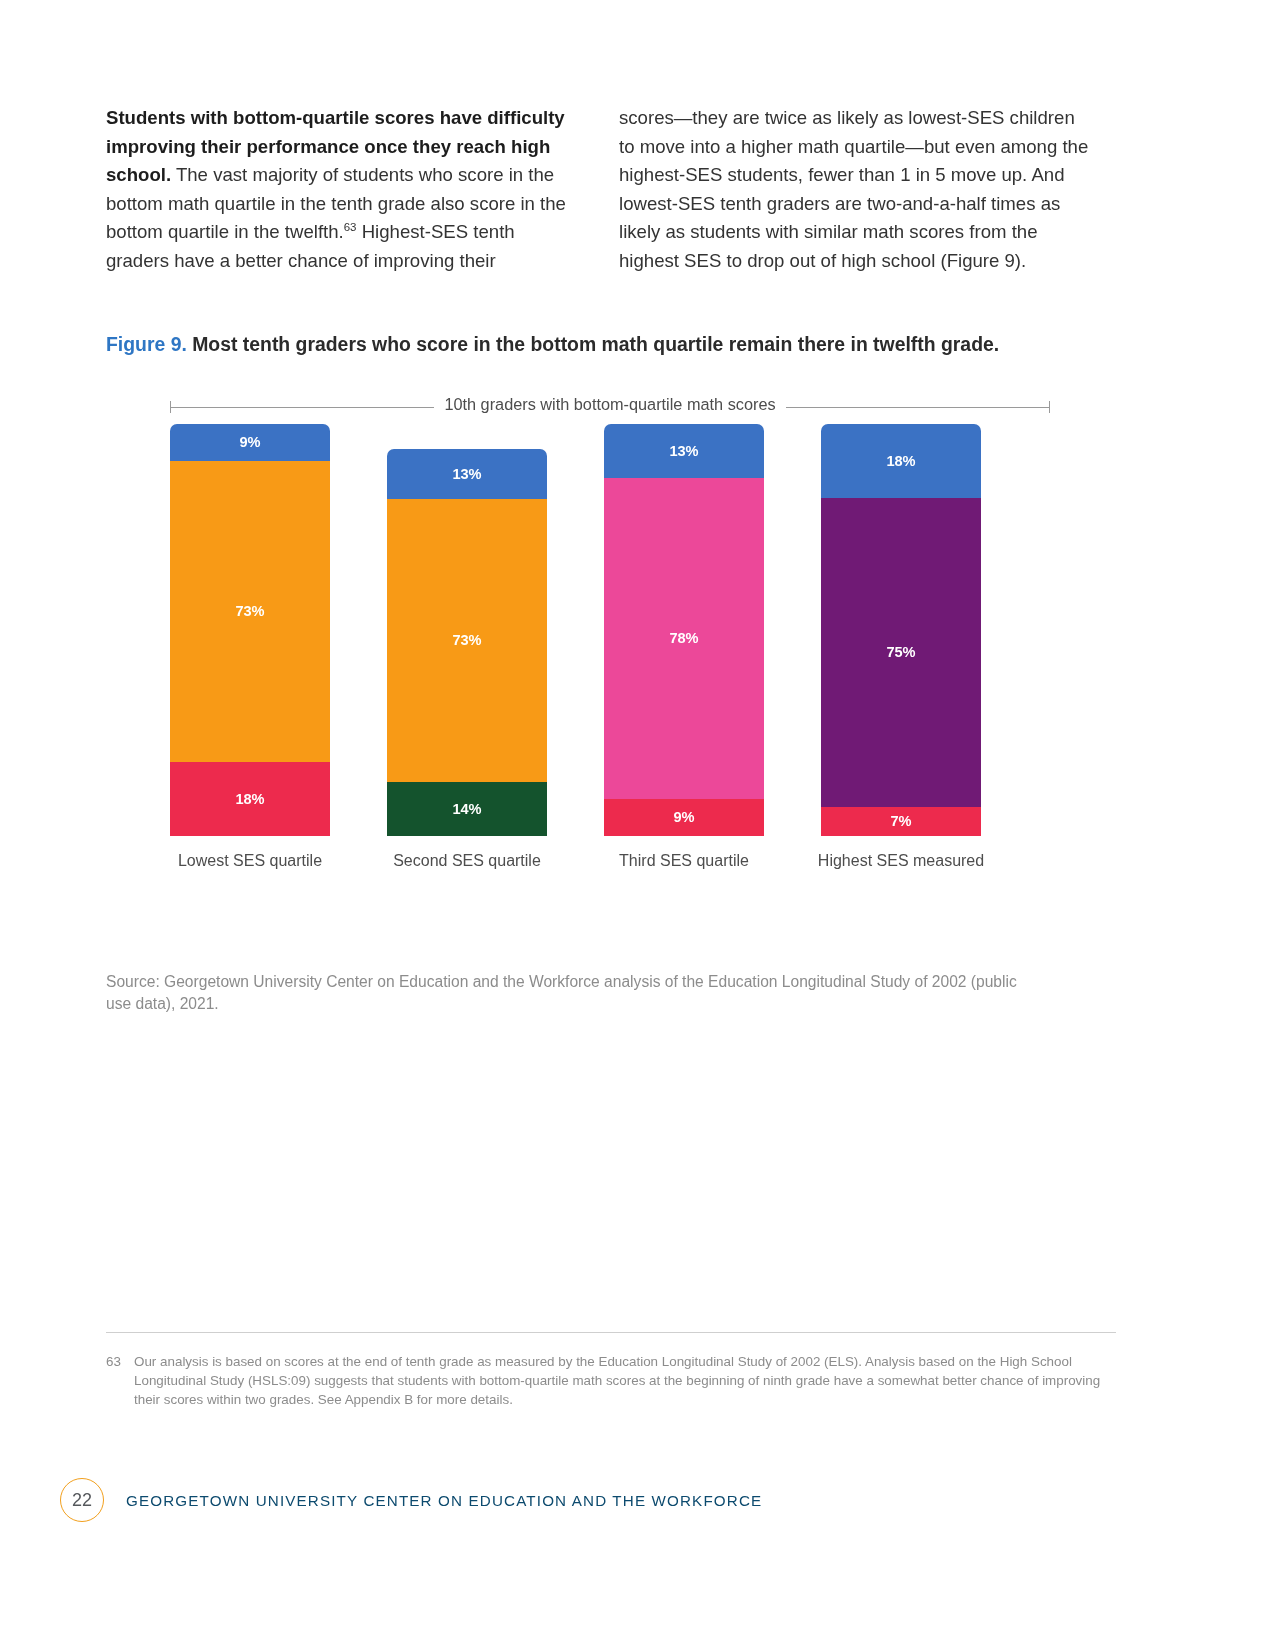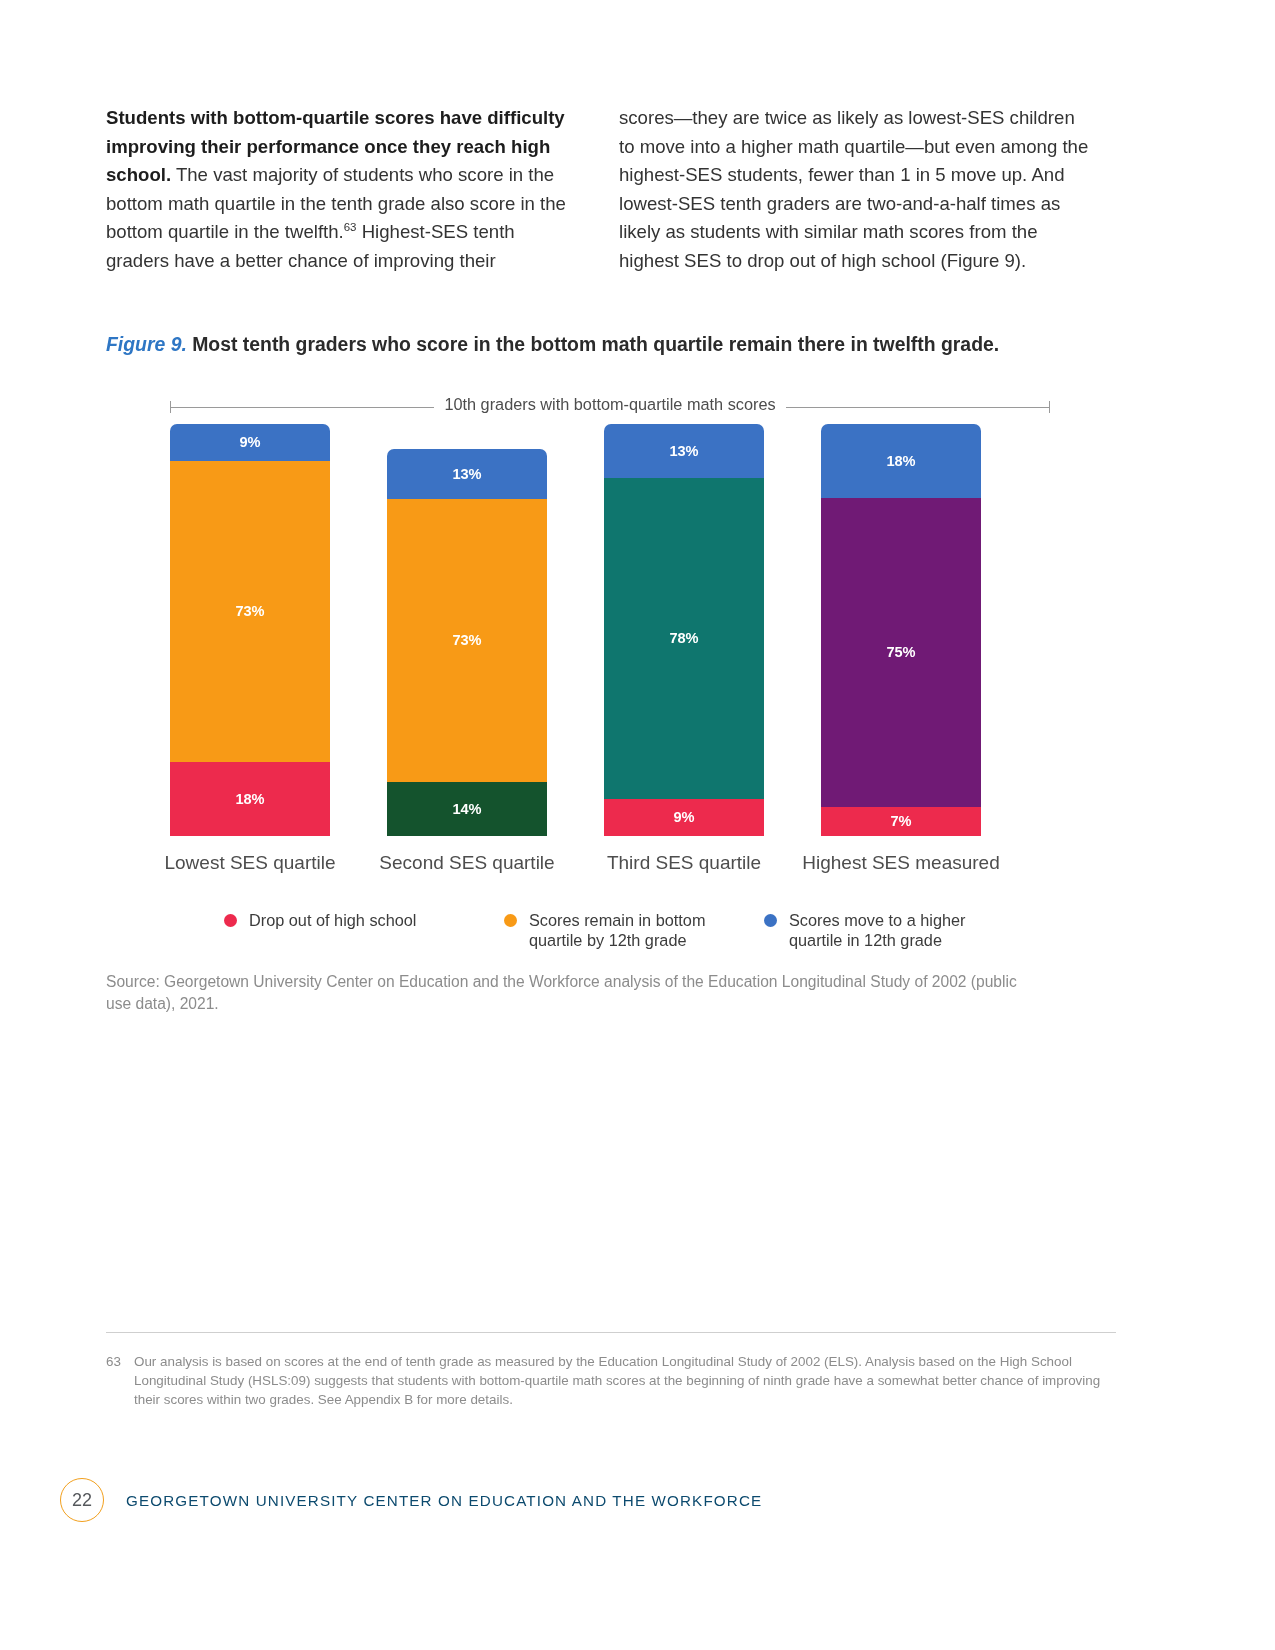--- a/index.html
+++ b/index.html
@@ -53,21 +53,20 @@
     left: 106px;
     top: 331px;
     width: 990px;
     font-size: 19.4px;
     line-height: 26px;
     color: #2b2b2b;
     font-weight: bold;
   }
   .fig-caption .fig-label {
     color: #2e76c4;
-    font-style: italic;
   }
   .fig-caption .fig-text {
     color: #2b2b2b;
     font-weight: bold;
   }
 
   
   .chart {
     position: absolute;
     left: 106px;
@@ -141,21 +140,21 @@
     font-size: 14.6px;
     font-weight: bold;
     line-height: 1;
   }
   .cat-label {
     position: absolute;
     left: 50%;
     transform: translateX(-50%);
     top: 100%;
     margin-top: 16px;
-    font-size: 19px;
+    font-size: 16px;
     color: #4d4d4d;
     white-space: nowrap;
   }
 
   
   .legend {
     position: absolute;
     left: 118px;
     top: 528px;
     width: 880px;
@@ -285,53 +284,37 @@
           <div class="seg" style="background:#3b72c4;height:53.6px;">13%</div>
           <div class="seg" style="background:#f89a16;height:300.8px;">73%</div>
           <div class="seg" style="background:#14532d;height:57.7px;">14%</div>
         </div>
         <div class="cat-label">Second SES quartile</div>
       </div>
 
       <div class="bar-group" style="left:498px;">
         <div class="bar-stack" style="height:412px;">
           <div class="seg" style="background:#3b72c4;height:53.6px;">13%</div>
-          <div class="seg" style="background:#0f766e;height:321.3px;">78%</div>
+          <div class="seg" style="background:#ec4899;height:321.3px;">78%</div>
           <div class="seg" style="background:#ed2a4d;height:37.1px;">9%</div>
         </div>
         <div class="cat-label">Third SES quartile</div>
       </div>
 
       <div class="bar-group" style="left:715px;">
         <div class="bar-stack" style="height:412px;">
           <div class="seg" style="background:#3b72c4;height:74.1px;">18%</div>
           <div class="seg" style="background:#701a75;height:309.0px;">75%</div>
           <div class="seg" style="background:#ed2a4d;height:28.9px;">7%</div>
         </div>
         <div class="cat-label">Highest SES measured</div>
       </div>
 
     </div>
 
-    <div class="legend">
-      <div class="legend-item lg-1">
-        <span class="dot" style="background:#ed2a4d;"></span>
-        <span class="lg-text">Drop out of high school</span>
-      </div>
-      <div class="legend-item lg-2">
-        <span class="dot" style="background:#f89a16;"></span>
-        <span class="lg-text">Scores remain in bottom
-quartile by 12th grade</span>
-      </div>
-      <div class="legend-item lg-3">
-        <span class="dot" style="background:#3b72c4;"></span>
-        <span class="lg-text">Scores move to a higher
-quartile in 12th grade</span>
-      </div>
-    </div>
 
   </div>
 
   <div class="source">Source: Georgetown University Center on Education and the Workforce analysis of the Education Longitudinal Study of 2002 (public use data), 2021.</div>
 
   <div class="divider"></div>
   <div class="footnote">
     <span class="fn-num">63</span>
     <span class="fn-body">Our analysis is based on scores at the end of tenth grade as measured by the Education Longitudinal Study of 2002 (ELS). Analysis based on the High School Longitudinal Study (HSLS:09) suggests that students with bottom-quartile math scores at the beginning of ninth grade have a somewhat better chance of improving their scores within two grades. See Appendix B for more details.</span>
   </div>

